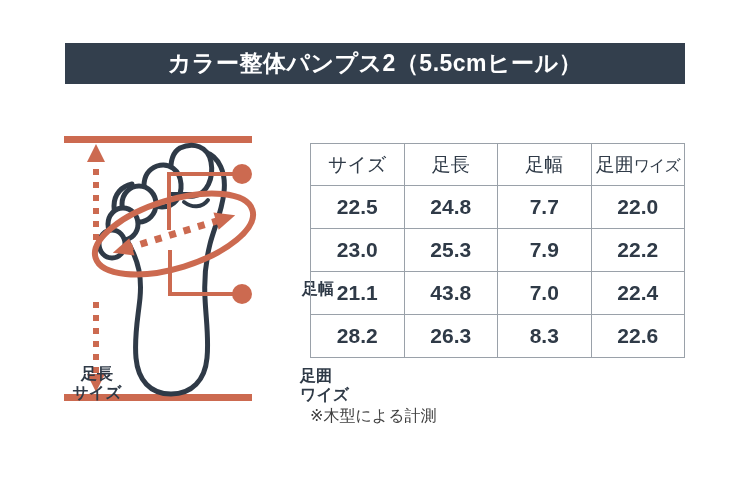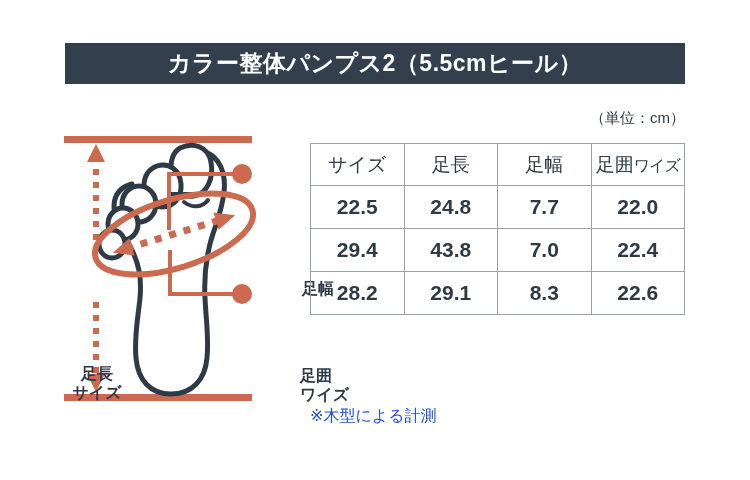--- a/index.html
+++ b/index.html
@@ -118,35 +118,34 @@
     font-size: 16px;
     letter-spacing: -1px;
   }
 
   
   .footnotes {
     position: absolute;
     left: 310px;
     top: 404px;
     font-size: 16px;
-    color: #1d4ed8;
+    color: #404040;
     line-height: 1.55;
   }
   .footnote-line { white-space: nowrap; }
 </style>
 </head>
 <body>
 
 <div id="page">
 
   <div class="title-bar">
     <span class="title-text">カラー整体パンプス2（5.5cmヒール）</span>
   </div>
 
-  <div class="unit-note">（単位：cm）</div>
 
   <div class="diagram">
     <svg width="258" height="300" viewBox="0 0 258 300" xmlns="http://www.w3.org/2000/svg">
 
       <rect x="12" y="14" width="188" height="7" fill="#cc6a50"></rect>
 
       <rect x="12" y="272" width="188" height="7" fill="#cc6a50"></rect>
 
       <g fill="none" stroke="#2f3a47" stroke-width="5" stroke-linecap="round" stroke-linejoin="round">
 
@@ -235,28 +234,34 @@
       </tr>
     </thead>
     <tbody>
       <tr>
         <td>22.5</td>
         <td>24.8</td>
         <td>7.7</td>
         <td>22.0</td>
       </tr>
       <tr>
-        <td>29.4</td>
+        <td>23.0</td>
+        <td>25.3</td>
+        <td>7.9</td>
+        <td>22.2</td>
+      </tr>
+      <tr>
+        <td>21.1</td>
         <td>43.8</td>
         <td>7.0</td>
         <td>22.4</td>
       </tr>
       <tr>
         <td>28.2</td>
-        <td>29.1</td>
+        <td>26.3</td>
         <td>8.3</td>
         <td>22.6</td>
       </tr>
     </tbody>
   </table>
 
   <div class="footnotes">
     <div class="footnote-line">※木型による計測</div>
   </div>
 

